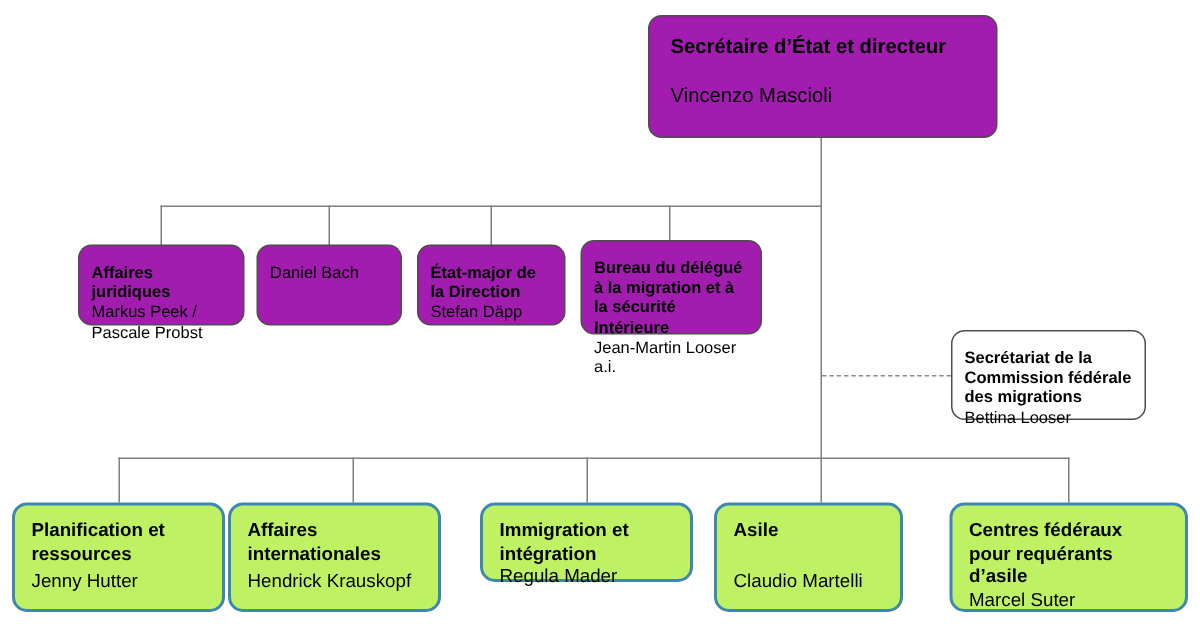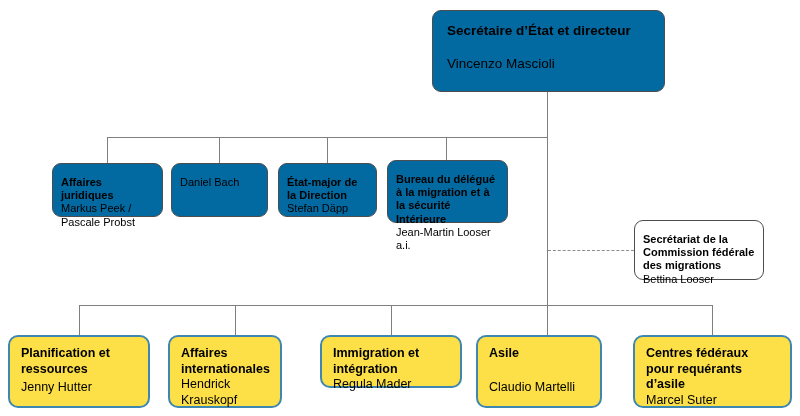--- a/index.html
+++ b/index.html
@@ -1,23 +1,23 @@
 <!DOCTYPE html>
 <html><head>
 <meta charset="utf-8">
 <style>
   * { margin: 0; padding: 0; box-sizing: border-box; }
   html, body { background: #ffffff; }
   body { font-family: "Liberation Sans", sans-serif; color: #000; }
   .canvas { position: relative; width: 800px; height: 416px; background: #ffffff; overflow: hidden; }
 
   .box { position: absolute; border-radius: 9px; }
-  .grey  { background: #0369a1; border: 1.5px solid #4d4d4d; }
+  .grey  { background: #a21caf; border: 1.5px solid #4d4d4d; }
   .white { background: #ffffff; border: 1.5px solid #4d4d4d; }
-  .blue  { background: #fde047; border: 2px solid #3e87b0; border-radius: 10px; }
+  .blue  { background: #bef264; border: 2px solid #3e87b0; border-radius: 10px; }
 
   .root-box { padding: 12px 14px; font-size: 13.5px; line-height: 1.25; }
   .root-box .box-title { font-weight: bold; margin-bottom: 16px; }
 
   .small { padding: 12px 8px; font-size: 11px; line-height: 1.2; }
   .small .box-title { font-weight: bold; }
 
   .division { padding: 9px 11px 10px 11px; font-size: 12.5px; line-height: 1.25;
               display: flex; flex-direction: column; justify-content: space-between; }
   .division .box-title { font-weight: bold; }
@@ -72,21 +72,21 @@
   <div class="box white small" style="left:634px; top:220px; width:130px; height:60px;">
     <div class="box-title">Secrétariat de la Commission fédérale des migrations</div>
     <div class="box-name">Bettina Looser</div>
   </div>
 
   <div class="box blue division" style="left:8px; top:335px; width:142px; height:73px;">
     <div class="box-title">Planification et ressources</div>
     <div class="box-name">Jenny Hutter</div>
   </div>
 
-  <div class="box blue division" style="left:168px; top:335px; width:114px; height:73px;">
+  <div class="box blue division" style="left:152px; top:335px; width:142px; height:73px;">
     <div class="box-title">Affaires internationales</div>
     <div class="box-name">Hendrick Krauskopf</div>
   </div>
 
   <div class="box blue division" style="left:320px; top:335px; width:142px; height:53px;">
     <div class="box-title">Immigration et intégration</div>
     <div class="box-name">Regula Mader</div>
   </div>
 
   <div class="box blue division" style="left:476px; top:335px; width:126px; height:73px;">

